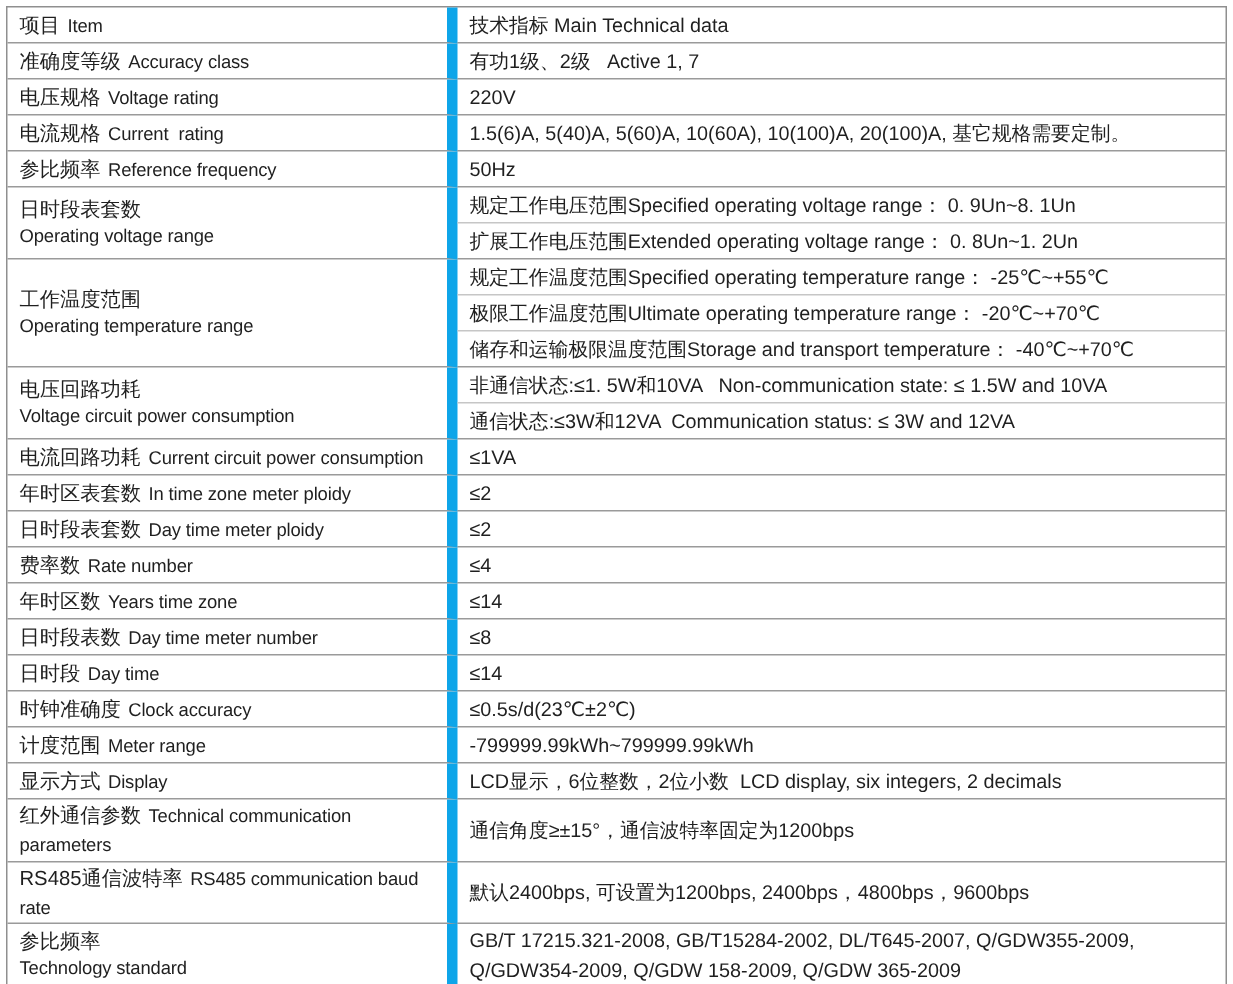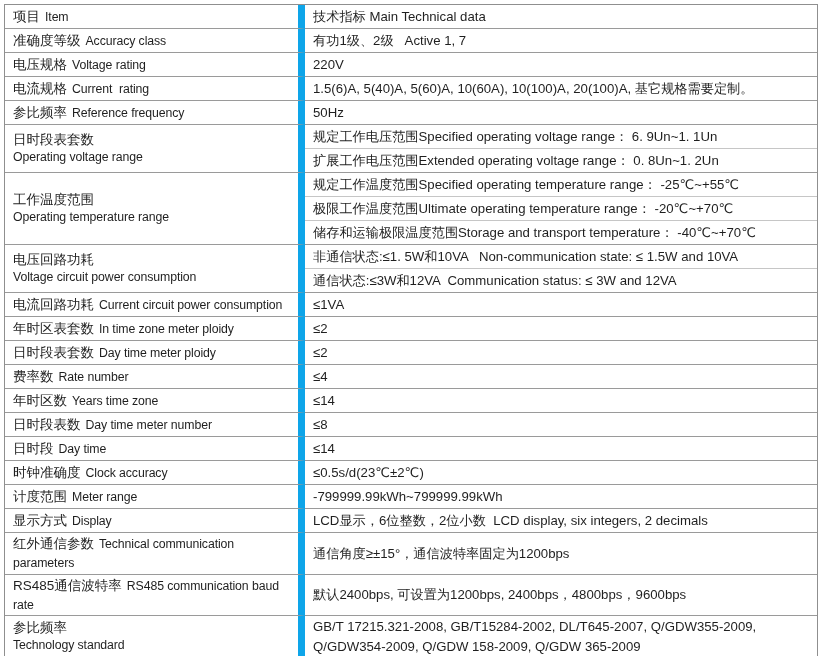--- a/index.html
+++ b/index.html
@@ -64,21 +64,21 @@
       <td class="right">1.5(6)A, 5(40)A, 5(60)A, 10(60A), 10(100)A, 20(100)A, 基它规格需要定制。</td>
     </tr>
 
     <tr>
       <td class="left"><span class="zh">参比频率</span><span class="en">Reference frequency</span></td>
       <td class="right">50Hz</td>
     </tr>
 
     <tr>
       <td class="left stacked" rowspan="2"><span class="zh">日时段表套数</span><span class="en">Operating voltage range</span></td>
-      <td class="right sub-light">规定工作电压范围Specified operating voltage range： 6. 9Un~1. 1Un</td>
+      <td class="right sub-light">规定工作电压范围Specified operating voltage range： 0. 9Un~8. 1Un</td>
     </tr>
     <tr>
       <td class="right">扩展工作电压范围Extended operating voltage range： 0. 8Un~1. 2Un</td>
     </tr>
 
     <tr>
       <td class="left stacked" rowspan="3"><span class="zh">工作温度范围</span><span class="en">Operating temperature range</span></td>
       <td class="right sub-light">规定工作温度范围Specified operating temperature range： -25℃~+55℃</td>
     </tr>
     <tr>

